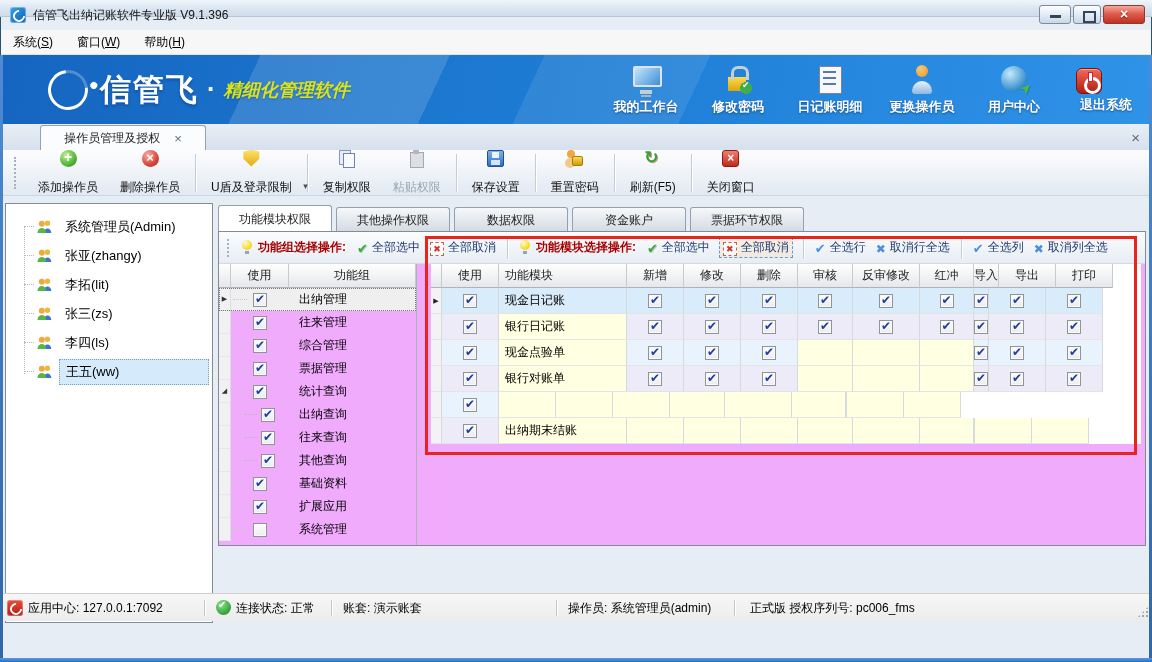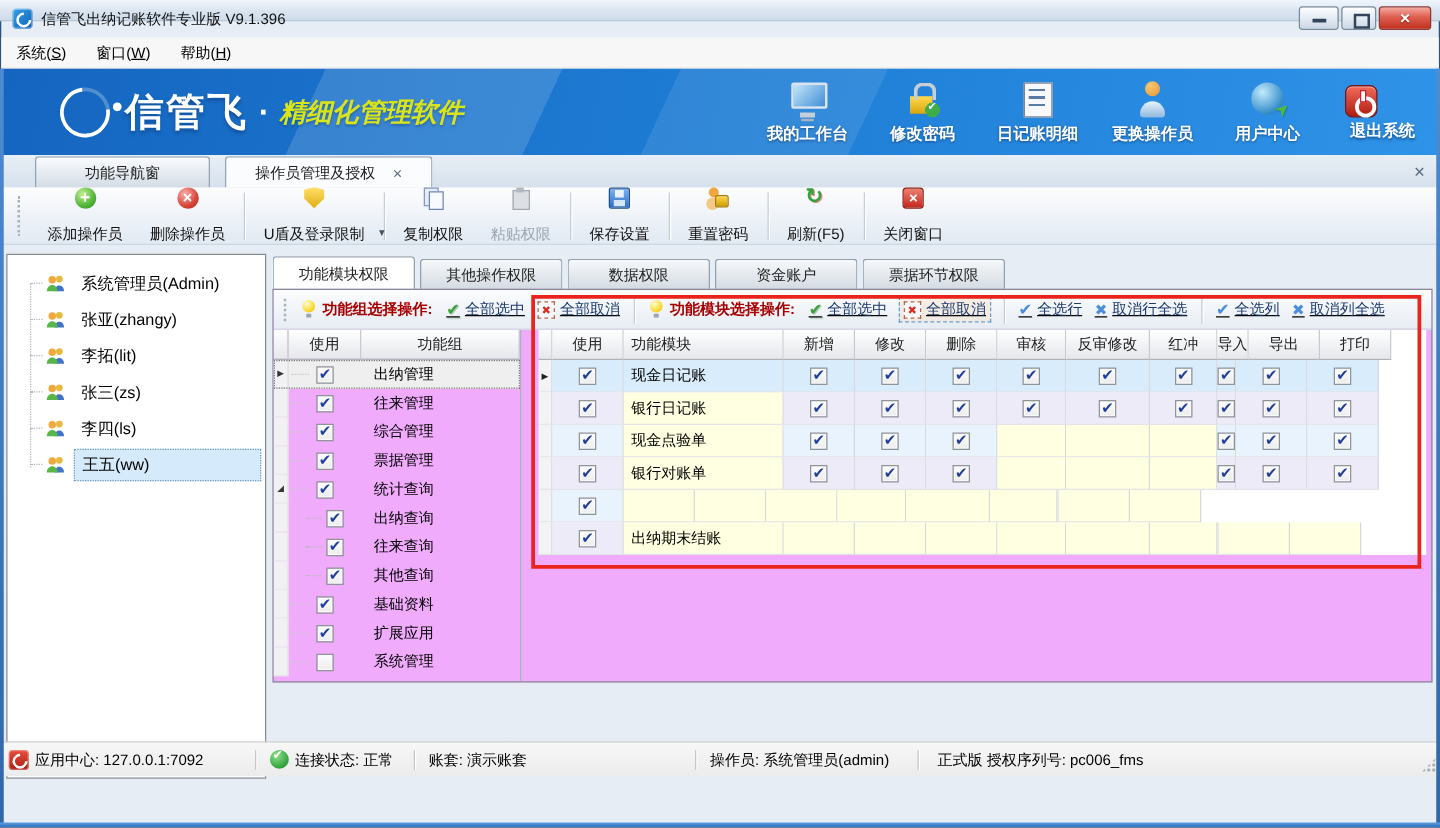--- a/index.html
+++ b/index.html
@@ -25,21 +25,21 @@
 
 
 .banner{position:absolute;left:0;top:55px;width:1152px;height:69px;background:
  linear-gradient(115deg,rgba(255,255,255,0) 22%,rgba(255,255,255,.14) 22%,rgba(255,255,255,.14) 38%,rgba(255,255,255,0) 38%,rgba(255,255,255,0) 46%,rgba(255,255,255,.09) 46%,rgba(255,255,255,.09) 60%,rgba(255,255,255,0) 60%),
  linear-gradient(100deg,#1565c0,#1f7fd6 55%,#2f93e8);}
 .brand{position:absolute;left:48px;top:0;height:69px;display:flex;align-items:center;}
 .logoc{width:40px;height:40px;border:3px solid #fff;border-radius:50%;border-top-color:rgba(255,255,255,.25);transform:rotate(38deg);position:relative;margin-right:12px;}
 .logoc::after{content:"";position:absolute;right:-4px;top:-6px;width:7px;height:7px;background:#fff;border-radius:50%;}
 .brand-name{font-size:31px;font-weight:bold;color:#fff;letter-spacing:2px;text-shadow:0 2px 3px rgba(10,40,90,.4);}
 .brand-dot{font-size:26px;color:#fff;font-weight:bold;margin:0 8px;}
-.brand-slogan{font-size:21px;font-weight:bold;font-style:italic;color:#d9e41a;text-shadow:0 1px 2px rgba(10,40,90,.35);}
+.brand-slogan{font-size:18px;font-weight:bold;font-style:italic;color:#d9e41a;text-shadow:0 1px 2px rgba(10,40,90,.35);}
 .bactions{position:absolute;right:12px;top:0;height:69px;display:flex;align-items:center;gap:24px;}
 .baction{display:flex;flex-direction:column;align-items:center;cursor:pointer;min-width:68px;}
 .blabel{margin-top:2px;font-size:13px;font-weight:bold;color:#fff;text-shadow:0 1px 2px rgba(0,20,60,.5);white-space:nowrap;}
 .bico{width:34px;height:32px;position:relative;}
 .bico-monitor::before{content:"";position:absolute;left:4px;top:2px;width:25px;height:17px;border:2px solid #d9e4f0;border-radius:2px;background:linear-gradient(135deg,#c5e6fa,#3f8ed6);}
 .bico-monitor::after{content:"";position:absolute;left:11px;bottom:2px;width:12px;height:4px;background:#c3ced9;box-shadow:0 4px 0 -1px #a7b5c4;}
 .bico-journal::before{content:"";position:absolute;left:6px;top:2px;width:21px;height:26px;background:#f6f8fb;border:1px solid #7a8698;}
 .bico-journal::after{content:"";position:absolute;left:10px;top:7px;width:13px;height:17px;background:repeating-linear-gradient(#5a7ba6 0 2px,transparent 2px 6px);}
 .bico-lock{background:radial-gradient(circle 6px at 25px 24px,#3fae49 97%,transparent),linear-gradient(#ffd94e,#d8a60e);background-size:auto,18px 14px;background-position:0 0,7px 13px;background-repeat:no-repeat;}
 .bico-lock::before{content:"";position:absolute;left:10px;top:2px;width:12px;height:11px;border:3px solid #c8ced6;border-bottom:none;border-radius:7px 7px 0 0;}
@@ -104,21 +104,21 @@
 .ptab.active{background:#fff;height:27px;}
 
 
 .contentbox{position:absolute;left:218px;top:231px;width:928px;height:315px;background:#f0abfc;border:1px solid #848b94;padding-left:48px;}
 .opsbar{position:absolute;left:0;top:0;width:926px;height:32px;background:linear-gradient(#fbfcfd,#e7edf4);border-bottom:1px solid #d2dae3;display:flex;align-items:center;font-size:12px;padding-left:6px;}
 .ogrip{width:3px;height:18px;border-left:2px dotted #a4b1bf;margin:0 6px 0 2px;}
 .ico-bulb{width:12px;height:15px;position:relative;margin:0 5px;flex:none;}
 .ico-bulb::before{content:"";position:absolute;left:1px;top:0;width:10px;height:10px;border-radius:50%;background:radial-gradient(circle at 35% 30%,#fffbd0,#f7d51d 70%,#dfa80f);}
 .ico-bulb::after{content:"";position:absolute;left:4px;bottom:1px;width:4px;height:3px;background:#9aa4ae;}
 .ops-title{color:#a80000;font-weight:bold;margin-right:6px;white-space:nowrap;}
-.opsbtn{display:flex;align-items:center;margin:0 5px;cursor:pointer;white-space:nowrap;text-decoration:underline;}
+.opsbtn{display:flex;align-items:flex-end;margin:0 5px;cursor:pointer;white-space:nowrap;}
 .opsbtn em{font-style:normal;color:#1c3a6e;margin-left:4px;}
 .opsbtn.focused{outline:1px dashed #6b9cc8;background:rgba(250,222,190,.35);padding:1px 3px;}
 .osep{width:1px;height:22px;background:#c2ceda;box-shadow:1px 0 0 #fff;margin:0 6px;}
 .ic{display:inline-block;position:relative;}
 .ic.ok-g::before{content:"✔";color:#3da23d;font-size:13px;font-weight:bold;text-shadow:1px 1px 0 rgba(40,120,40,.35);}
 .ic.ok-b::before{content:"✔";color:#4a8ede;font-size:13px;font-weight:bold;}
 .ic.x-b::before{content:"✖";color:#4a8ede;font-size:12px;font-weight:bold;}
 .ic.x-box{width:14px;height:14px;border:1px dashed #b06a4a;background:#f6f8fb;}
 .ic.x-box::before{content:"✖";position:absolute;left:0;right:0;top:0;text-align:center;line-height:13px;color:#d62f22;font-size:9px;font-weight:bold;}
 
@@ -228,23 +228,20 @@
           <div class="blabel">用户中心</div>
         </div>
         <div class="baction">
           <div class="bico bico-power"></div>
           <div class="blabel">退出系统</div>
         </div>
       </div>
   </div>
 
   <div class="doctabs" id="doctabs">
-    <div class="dtab">
-        <span class="dtab-label">功能导航窗</span>
-      </div>
       <div class="dtab active">
         <span class="dtab-label">操作员管理及授权</span>
         <span class="dtab-close"></span>
       </div>
       <span class="strip-close"></span>
   </div>
 
   <div class="toolbar" id="toolbar">
     <span class="tgrip"></span>
   <div class="tbtn">

